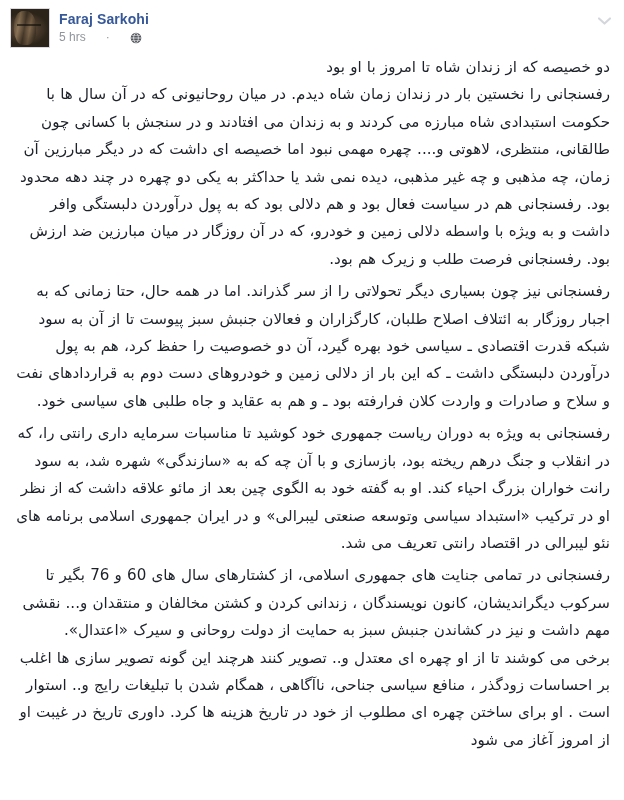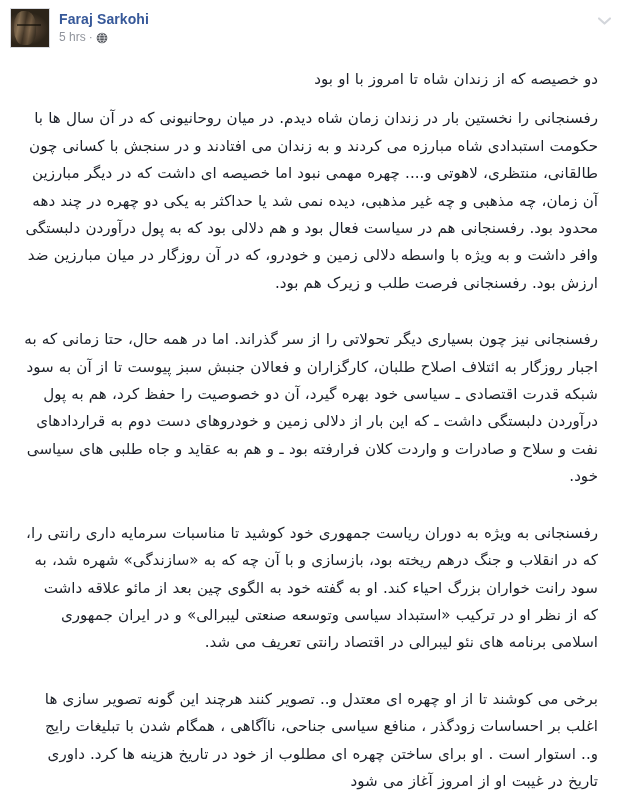--- a/index.html
+++ b/index.html
@@ -88,21 +88,21 @@
     font-size: 14px;
     font-weight: bold;
     letter-spacing: 0.1px;
     cursor: pointer;
   }
 
   .meta-row {
     margin-top: 3px;
     display: flex;
     align-items: center;
-    gap: 3px;
+    gap: 20px;
     color: #90949c;
     font-size: 12px;
   }
   .meta-time { cursor: pointer; color: #90949c; }
   .meta-dot { color: #90949c; font-size: 12px; }
 
   .globe-icon {
     display: inline-block;
     width: 12px;
     height: 12px;
@@ -132,21 +132,21 @@
     font-family: "DejaVu Sans", "Liberation Sans", sans-serif;
     font-size: 15.1px;
     line-height: 27.4px;
     color: #1d2129;
     box-sizing: border-box;
     letter-spacing: 0;
     word-spacing: 0.4px;
   }
 
   .para {
-    margin: 12px;
+    margin: 0;
     padding: 0;
   }
   .para + .para {
     margin-top: 0;
   }
   .para-spacer {
     height: 5px;
   }
 </style>
 </head>
@@ -189,17 +189,18 @@
   </div>
 
   <div class="post-body">
     <p class="para">دو خصیصه که از زندان شاه تا امروز با او بود</p>
     <p class="para">رفسنجانی را نخستین بار در زندان زمان شاه دیدم. در میان روحانیونی که در آن سال ها با حکومت استبدادی شاه مبارزه می کردند و به زندان می افتادند و در سنجش با کسانی چون طالقانی، منتظری، لاهوتی و.... چهره مهمی نبود اما خصیصه ای داشت که در دیگر مبارزین آن زمان، چه مذهبی و چه غیر مذهبی، دیده نمی شد یا حداکثر به یکی دو چهره در چند دهه محدود بود. رفسنجانی هم در سیاست فعال بود و هم دلالی بود که به پول درآوردن دلبستگی وافر داشت و به ویژه با واسطه دلالی زمین و خودرو، که در آن روزگار در میان مبارزین ضد ارزش بود. رفسنجانی فرصت طلب و زیرک هم بود.</p>
     <div class="para-spacer"></div>
     <p class="para">رفسنجانی نیز چون بسیاری دیگر تحولاتی را از سر گذراند. اما در همه حال، حتا زمانی که به اجبار روزگار به ائتلاف اصلاح طلبان، کارگزاران و فعالان جنبش سبز پیوست تا از آن به سود شبکه قدرت اقتصادی ـ سیاسی خود بهره گیرد، آن دو خصوصیت را حفظ کرد، هم به پول درآوردن دلبستگی داشت ـ که این بار از دلالی زمین و خودروهای دست دوم به قراردادهای نفت و سلاح و صادرات و واردت کلان فرارفته بود ـ و هم به عقاید و جاه طلبی های سیاسی خود.</p>
     <div class="para-spacer"></div>
     <p class="para">رفسنجانی به ویژه به دوران ریاست جمهوری خود کوشید تا مناسبات سرمایه داری رانتی را، که در انقلاب و جنگ درهم ریخته بود، بازسازی و با آن چه که به «سازندگی» شهره شد، به سود رانت خواران بزرگ احیاء کند. او به گفته خود به الگوی چین بعد از مائو علاقه داشت که از نظر او در ترکیب «استبداد سیاسی وتوسعه صنعتی لیبرالی» و در ایران جمهوری اسلامی برنامه های نئو لیبرالی در اقتصاد رانتی تعریف می شد.</p>
     <div class="para-spacer"></div>
+    <p class="para">رفسنجانی در تمامی جنایت های جمهوری اسلامی، از کشتارهای سال های 60 و 76 بگیر تا سرکوب دیگراندیشان، کانون نویسندگان ، زندانی کردن و کشتن مخالفان و منتقدان و... نقشی مهم داشت و نیز در کشاندن جنبش سبز به حمایت از دولت روحانی و سیرک «اعتدال».</p>
     <p class="para">برخی می کوشند تا از او چهره ای معتدل و.. تصویر کنند هرچند این گونه تصویر سازی ها اغلب بر احساسات زودگذر ، منافع سیاسی جناحی، ناآگاهی ، همگام شدن با تبلیغات رایج و.. استوار است . او برای ساختن چهره ای مطلوب از خود در تاریخ هزینه ها کرد. داوری تاریخ در غیبت او از امروز آغاز می شود</p>
 
   </div>
 
 </div>
 
 </body></html>

